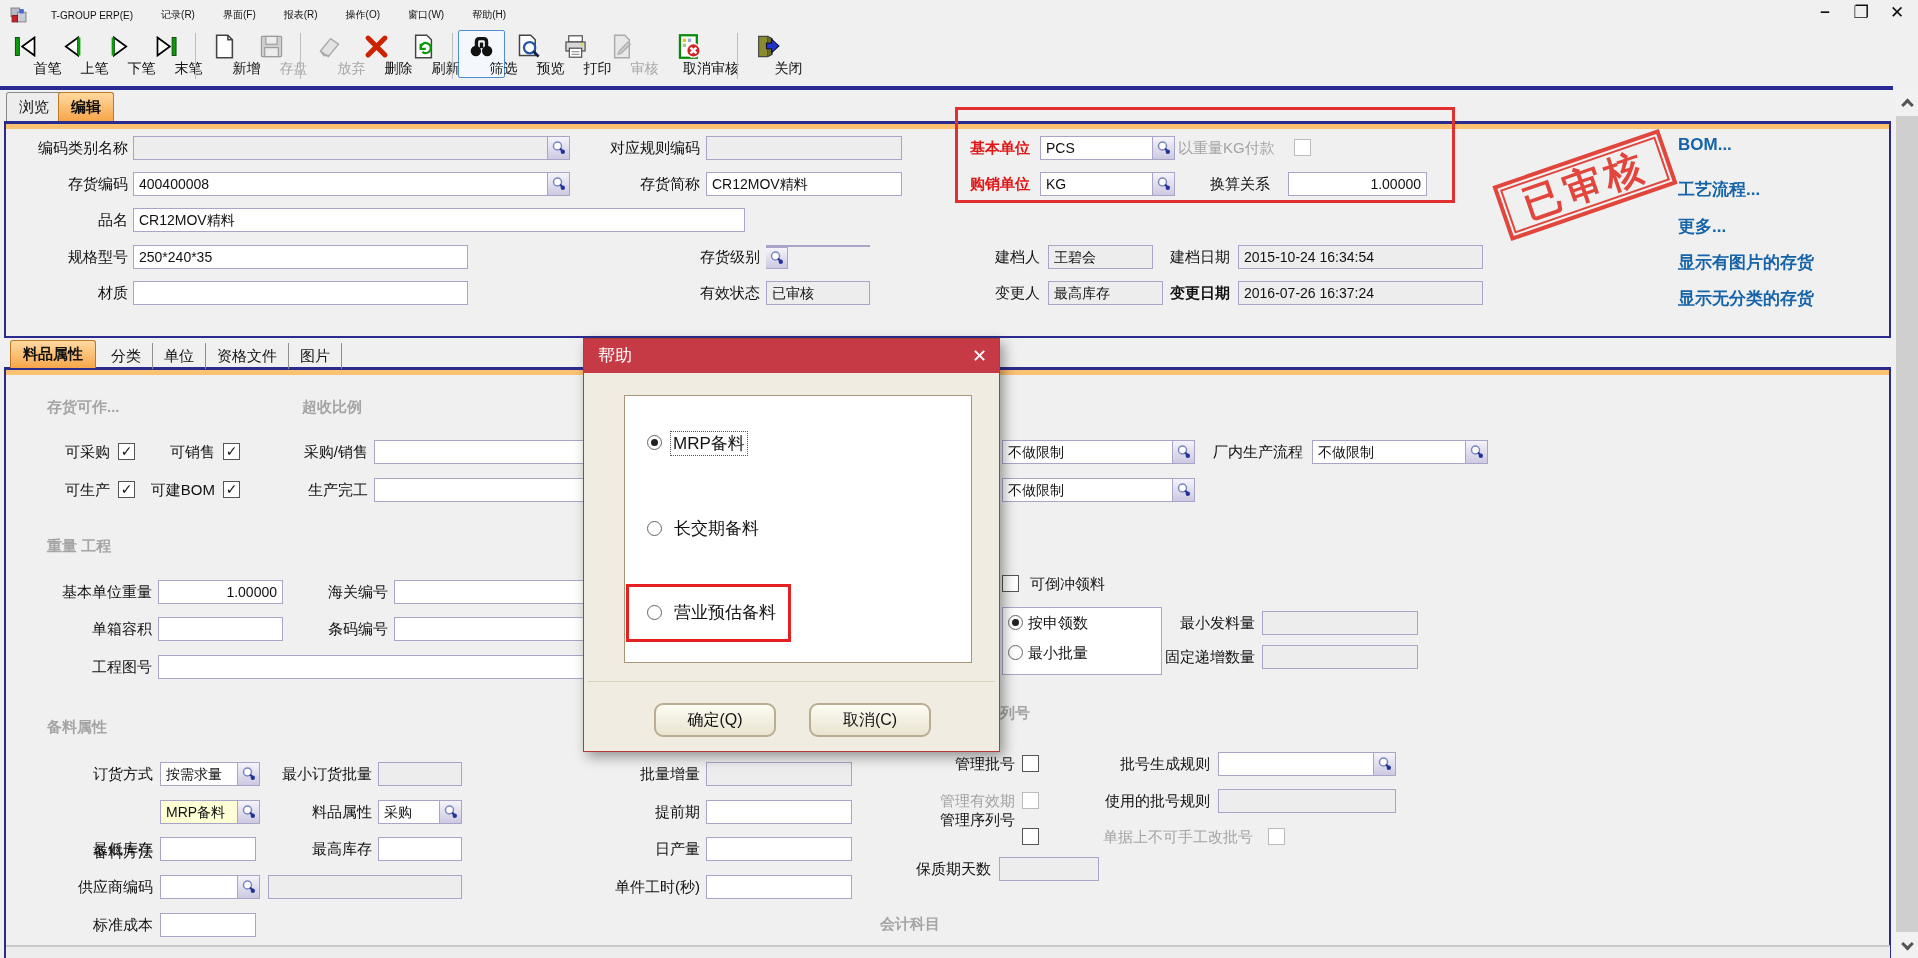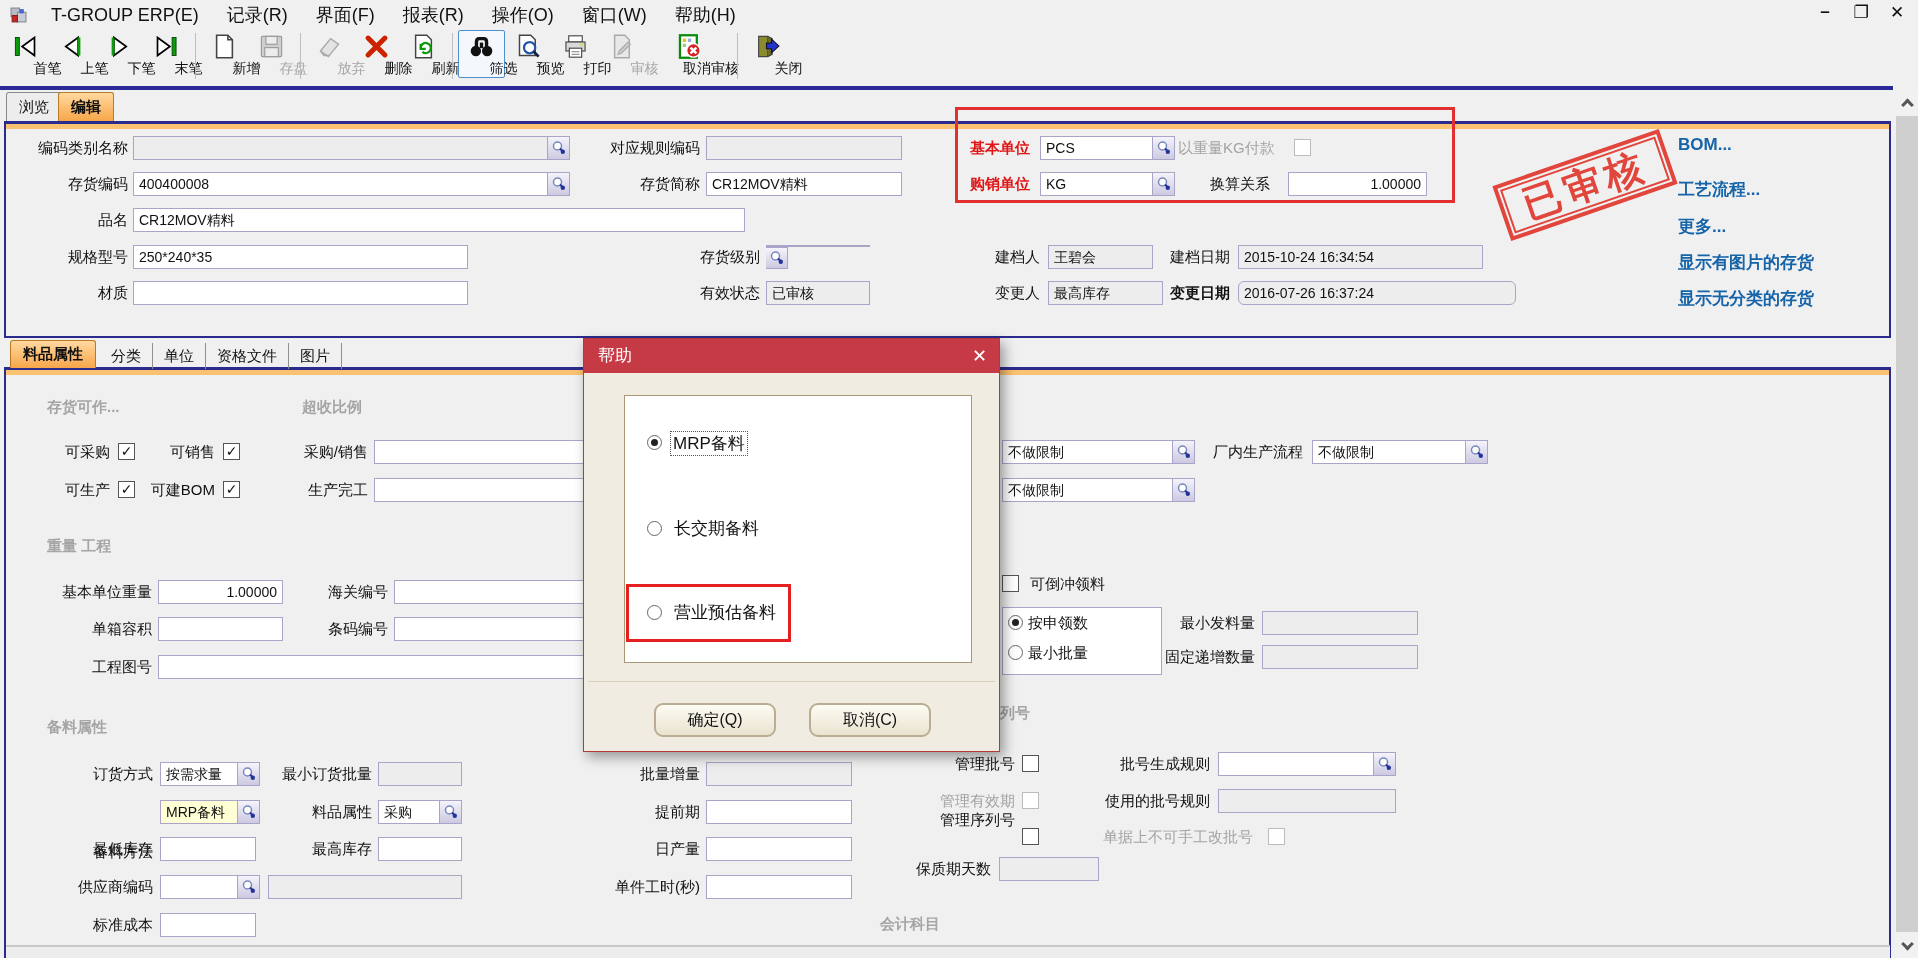--- a/index.html
+++ b/index.html
@@ -3,21 +3,21 @@
 <meta charset="utf-8">
 <style>
   * { margin:0; padding:0; box-sizing:border-box; }
   html,body { width:1918px; height:958px; overflow:hidden; }
   body { font-family:"Liberation Sans","DejaVu Sans",sans-serif; background:#f0f0f0; }
   .screen { position:relative; width:1918px; height:958px; background:#f0f0f0; font-size:15px; color:#111; }
 
   
   .menubar { position:absolute; left:0; top:0; width:1918px; height:30px; display:flex; align-items:center; background:#f0f0f0; }
   .appicon { margin:0 10px 0 10px; }
-  .menuitem { padding:0 14px; font-size:18px; white-space:nowrap; cursor:default; }
+  .menuitem { padding:0 14px; font-size:10px; white-space:nowrap; cursor:default; }
   .wincontrols { position:absolute; right:10px; top:2px; display:flex; gap:14px; font-size:17px; font-weight:bold; color:#111; }
   .wincontrols span { width:22px; text-align:center; cursor:pointer; }
 
   
   .toolbar { position:absolute; left:2px; top:30px; height:56px; display:flex; align-items:flex-start; }
   .tbtn { width:47px; padding-top:2px; display:flex; flex-direction:column; align-items:center; cursor:pointer; border:1px solid transparent; }
   .tbtn.wide { width:86px; }
   .tbtn .tlabel { font-size:14px; line-height:17px; white-space:nowrap;margin-left:44px; }
   .tbtn.disabled .tlabel { color:#a6a6a6; }
   .tbtn.selected { border:1px solid #4d8fd0; background:#f4f8fd; border-radius:2px; }
@@ -342,21 +342,21 @@
   <div class="lbl" style="left:1120px; width:110px; top:245px;">建档日期</div>
   <div class="fld ro" style="left:1238px; top:245px; width:245px;">2015-10-24 16:34:54</div>
 
   <div class="lbl" style="left:0; width:128px; top:281px;">材质</div>
   <div class="fld" style="left:133px; top:281px; width:335px;"></div>
   <div class="lbl" style="left:645px; width:115px; top:281px;">有效状态</div>
   <div class="fld ro" style="left:766px; top:281px; width:104px;">已审核</div>
   <div class="lbl" style="left:930px; width:110px; top:281px;">变更人</div>
   <div class="fld ro" style="left:1048px; top:281px; width:115px;">最高库存</div>
   <div class="lbl" style="left:1120px; width:110px; top:281px;font-weight:bold;">变更日期</div>
-  <div class="fld ro" style="left:1238px; top:281px; width:278px;border-radius:6px;">2016-07-26 16:37:24</div>
+  <div class="fld ro" style="left:1238px; top:281px; width:245px;">2016-07-26 16:37:24</div>
 
   <div class="lbl r" style="left:930px; width:100px; top:136px;">基本单位</div>
   <div class="fw" style="left:1040px; top:136px; width:135px;">
     <span class="fi">PCS</span>
     <span class="lkb">
         <svg width="16" height="16" viewBox="0 0 16 16">
           <use href="#i-mag"></use>
         </svg>
       </span>
   </div>

